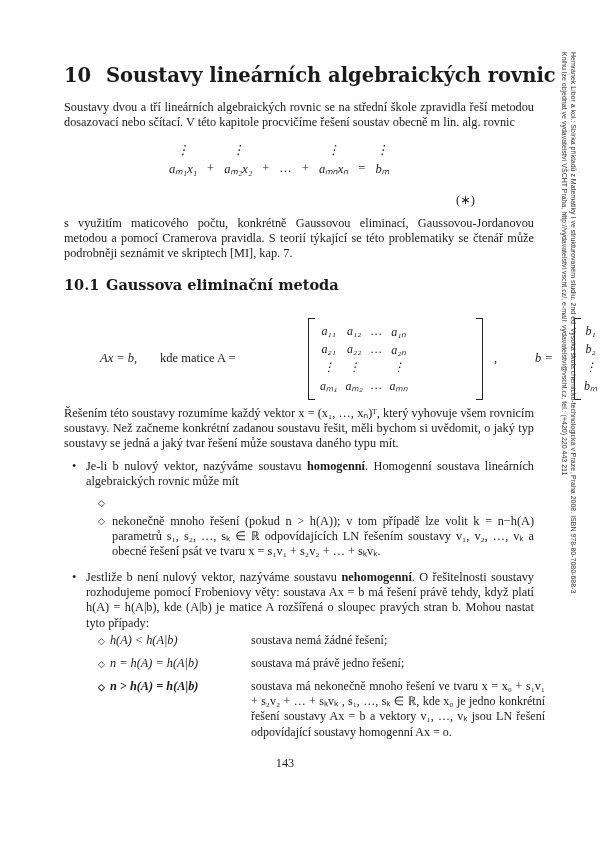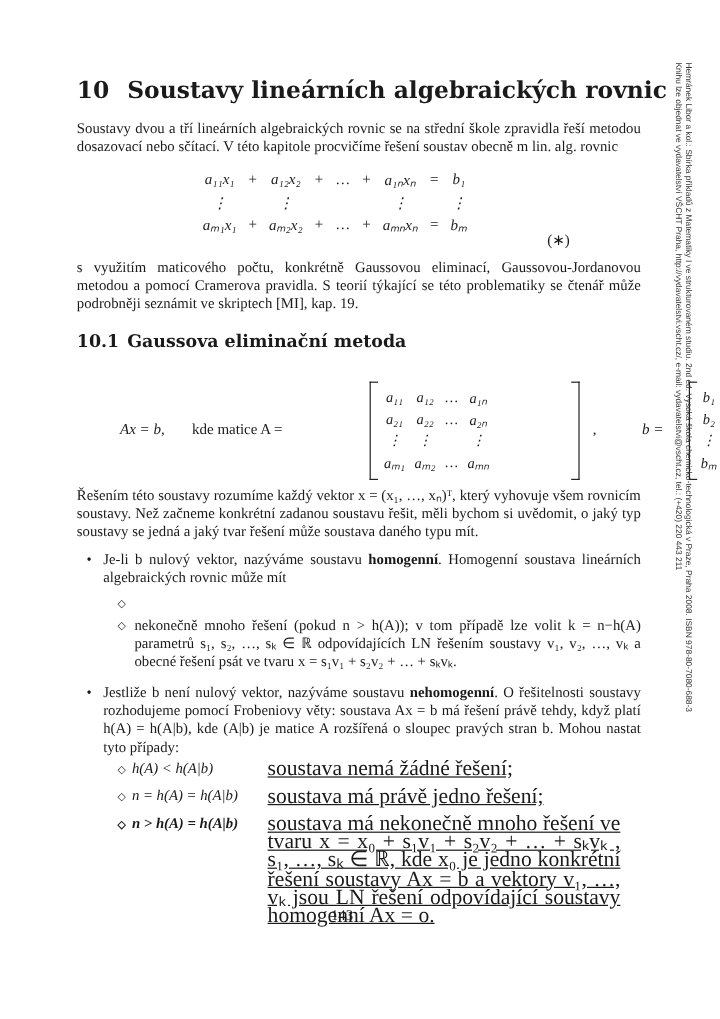--- a/index.html
+++ b/index.html
@@ -30,52 +30,41 @@
   .bracket.r { border-left:none; }
   .mat { position:absolute; top:4px; border-collapse:collapse; }
   .mat td { padding:0 4px; height:18px; text-align:center; font-style:italic; white-space:nowrap; font-size:12px; }
   .item { position:absolute; left:86px; width:448px; font-family:"Liberation Serif", serif; font-size:12.3px;
           line-height:15.2px; text-align:justify; }
   .dot { position:absolute; left:-14px; top:0; }
   .sub { position:absolute; left:112px; width:422px; font-family:"Liberation Serif", serif; font-size:12.3px;
          line-height:15.2px; text-align:justify; }
   .diam { position:absolute; left:-14px; top:0; font-size:9px; }
   .case-cond { position:absolute; left:112px; font-family:"Liberation Serif", serif; font-size:12.3px; white-space:nowrap; }
-  .case-text { position:absolute; left:223px; width:294px; font-family:"Liberation Serif", serif; font-size:18px;
-               line-height:15.2px; text-align:justify;text-decoration:underline; }
+  .case-text { position:absolute; left:251px; width:294px; font-family:"Liberation Serif", serif; font-size:12px;
+               line-height:15.2px; text-align:justify; }
   .pagenum { position:absolute; left:0; width:570px; top:756px; text-align:center;
              font-family:"Liberation Serif", serif; font-size:12.3px; }
   .side { position:absolute; left:578px; top:52px; transform-origin:0 0; transform:rotate(90deg);
           font-family:"Liberation Sans", sans-serif; font-size:7px; line-height:9px; color:#333; white-space:nowrap; }
 </style>
 </head>
 <body>
 
 <div class="page">
 
   <div class="chap">
     <span class="num">10</span><span>Soustavy lineárních algebraických rovnic</span>
   </div>
 
   <div class="p" style="top:100px;">Soustavy dvou a tří lineárních algebraických rovnic se na střední škole zpravidla řeší metodou dosazovací nebo sčítací. V této kapitole procvičíme řešení soustav obecně m lin. alg. rovnic</div>
 
   <div class="eqsys">
     <table>
       <tbody id="sys-body">
-          <tr>
-            <td>a₁₁x₁</td>
-            <td class="op">+</td>
-            <td>a₁₂x₂</td>
-            <td class="op">+</td>
-            <td class="op">…</td>
-            <td class="op">+</td>
-            <td>a₁ₙxₙ</td>
-            <td class="op">=</td>
-            <td>b₁</td>
-          </tr>
           <tr>
             <td>⋮</td>
             <td></td>
             <td>⋮</td>
             <td></td>
             <td></td>
             <td></td>
             <td>⋮</td>
             <td></td>
             <td>⋮</td>
@@ -89,21 +78,21 @@
             <td class="op">+</td>
             <td>aₘₙxₙ</td>
             <td class="op">=</td>
             <td>bₘ</td>
           </tr>
         </tbody>
     </table>
   </div>
   <div class="star">(∗)</div>
 
-  <div class="p" style="top:216px;">s využitím maticového počtu, konkrétně Gaussovou eliminací, Gaussovou-Jordanovou metodou a pomocí Cramerova pravidla. S teorií týkající se této problematiky se čtenář může podrobněji seznámit ve skriptech [MI], kap. 19.</div>
+  <div class="p" style="top:216px;">s využitím maticového počtu, konkrétně Gaussovou eliminací, Gaussovou-Jordanovou metodou a pomocí Cramerova pravidla. S teorií týkající se této problematiky se čtenář může podrobněji seznámit ve skriptech [MI], kap. 7.</div>
 
   <div class="sec">
     <span class="num">10.1</span><span>Gaussova eliminační metoda</span>
   </div>
 
 
   <div class="mateq">
     <span class="mlabel math" style="left:0;">Ax = b,</span>
     <span class="mlabel" style="left:60px;">kde matice A =</span>
     <div class="bracket l" style="left:208px;"></div>

